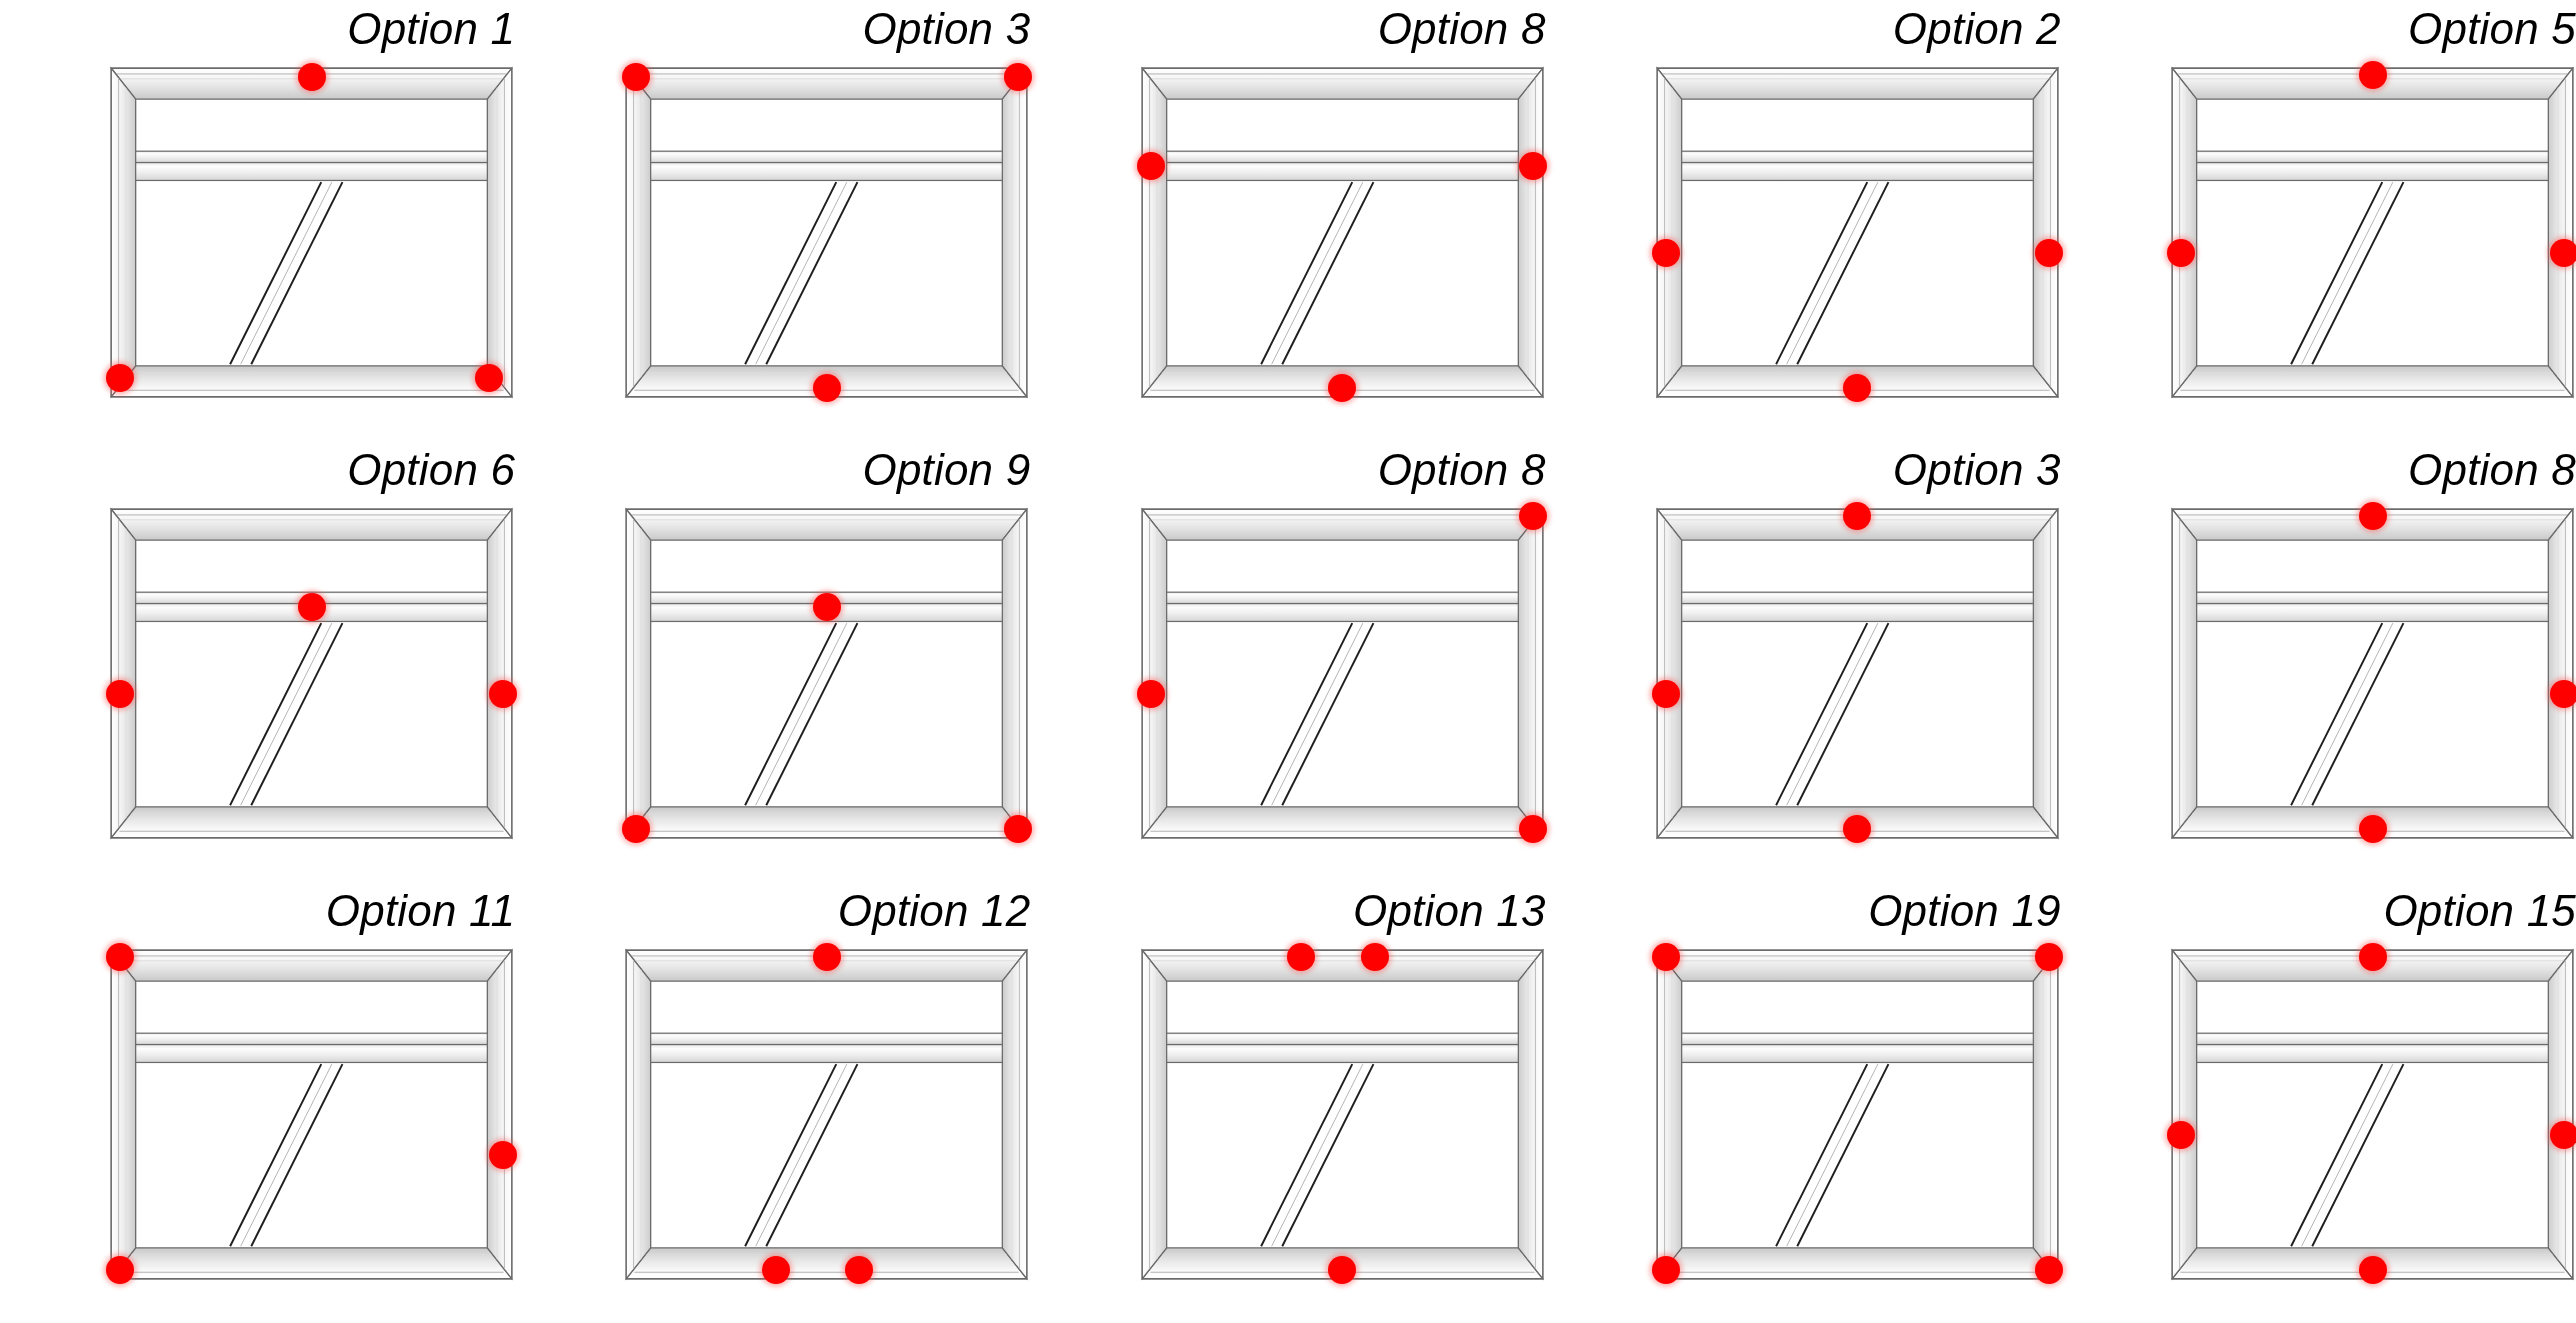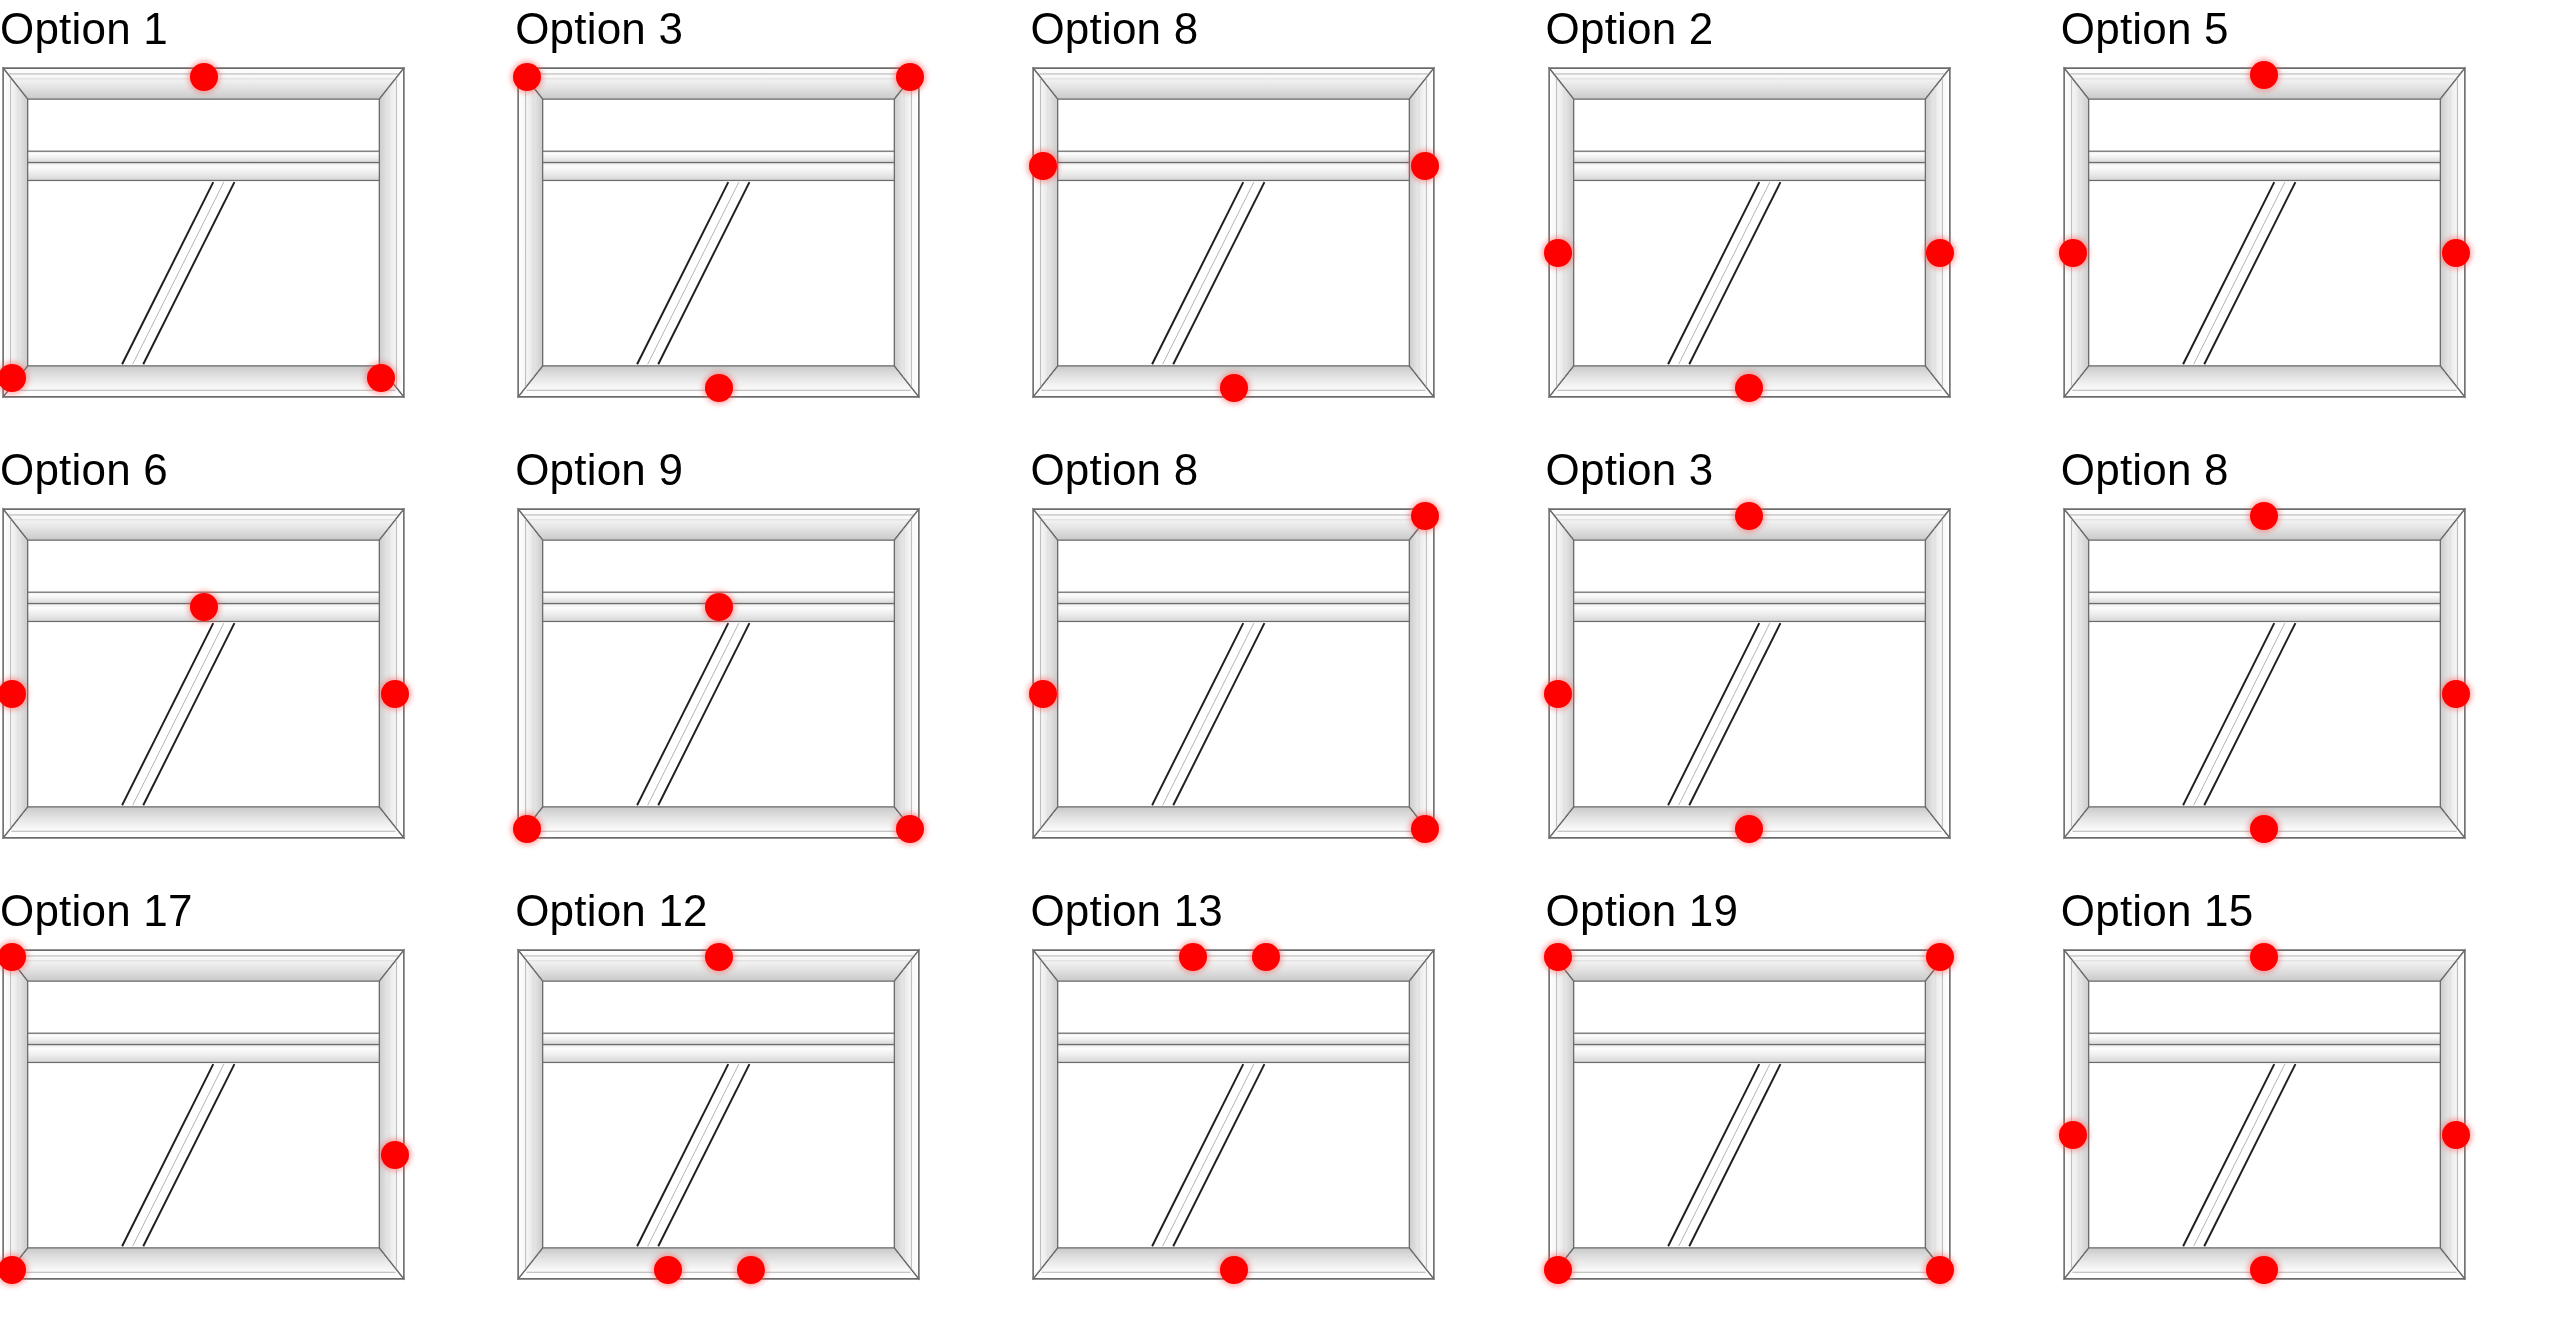--- a/index.html
+++ b/index.html
@@ -13,21 +13,22 @@
   #grid{
     display:grid;
     grid-template-columns:repeat(5, 1fr);
     grid-template-rows:repeat(3, 441px);
     width:2576px;height:1324px;
   }
   .cell{
     position:relative;
     display:flex;
     flex-direction:column;
-    align-items:flex-start;
+    align-items:flex-end;
+    font-style:italic;
   }
   .opt-label{
     font-size:44px;
     line-height:1;
     font-weight:400;
     letter-spacing:0.2px;
     margin-top:6.5px;
     margin-bottom:0;
     white-space:nowrap;
     color:#000;
@@ -921,21 +922,21 @@
       </svg>
       <div class="dot-layer">
           <div class="dot" style="left: 50%; top: 3%; background: rgb(254, 0, 0);"></div>
           <div class="dot" style="left: 97%; top: 56%; background: rgb(254, 0, 0);"></div>
           <div class="dot" style="left: 50%; top: 96.5%; background: rgb(254, 0, 0);"></div>
         </div>
     </div>
   </div>
 
   <div class="cell">
-    <div class="opt-label">Option 17</div>
+    <div class="opt-label">Option 11</div>
     <div class="fig-wrap">
       <svg viewBox="0 0 500 412" preserveAspectRatio="none">
         <defs>
           <linearGradient id="gH_10" x1="0" y1="0" x2="0" y2="1">
             <stop offset="0%" stop-color="#ffffff"></stop>
             <stop offset="28%" stop-color="#f7f7f7"></stop>
             <stop offset="62%" stop-color="#e3e3e3"></stop>
             <stop offset="100%" stop-color="#c9c9c9"></stop>
           </linearGradient>
           <linearGradient id="gHr_10" x1="0" y1="0" x2="0" y2="1">

